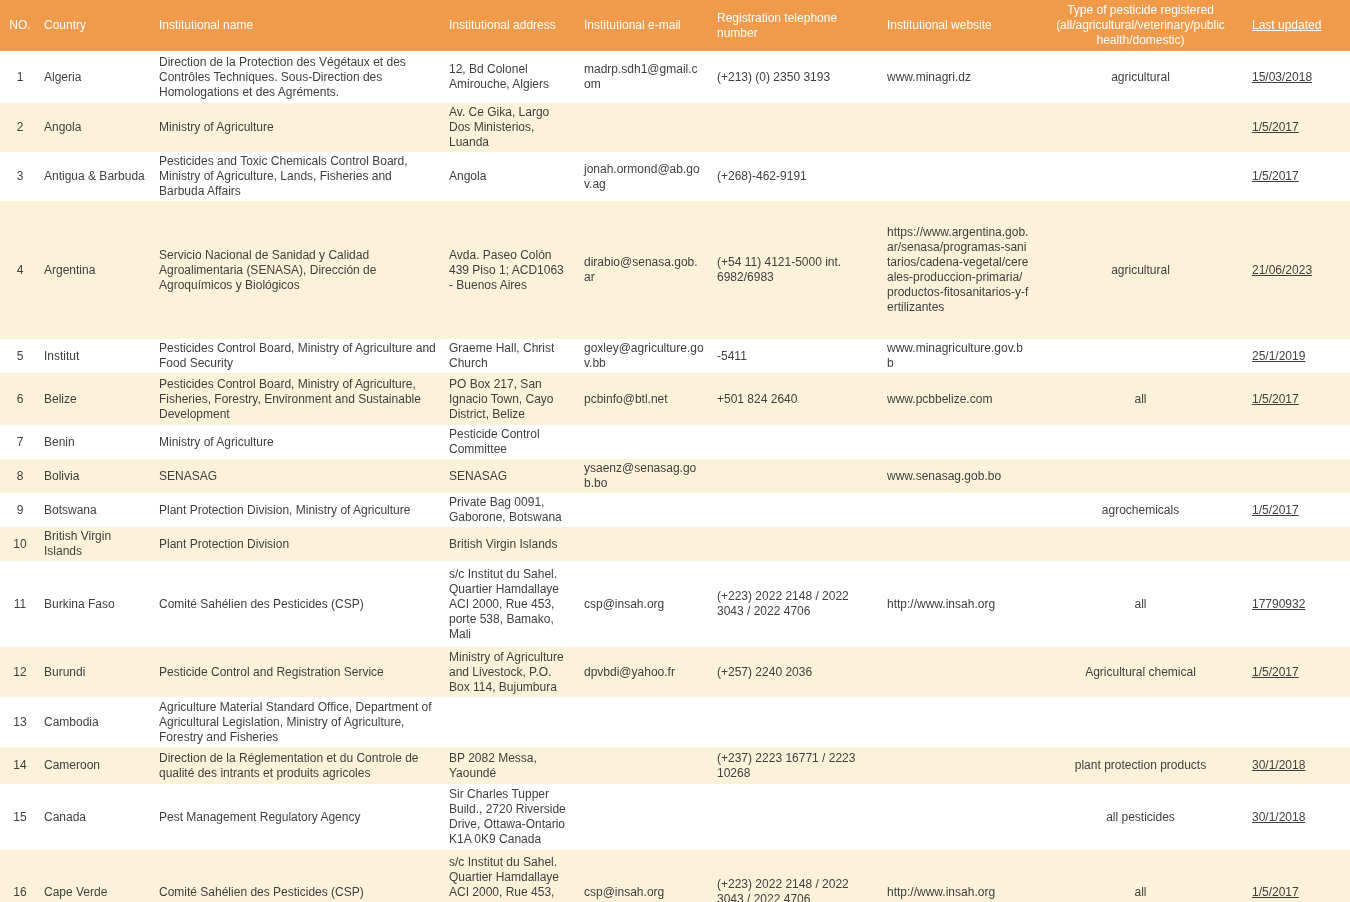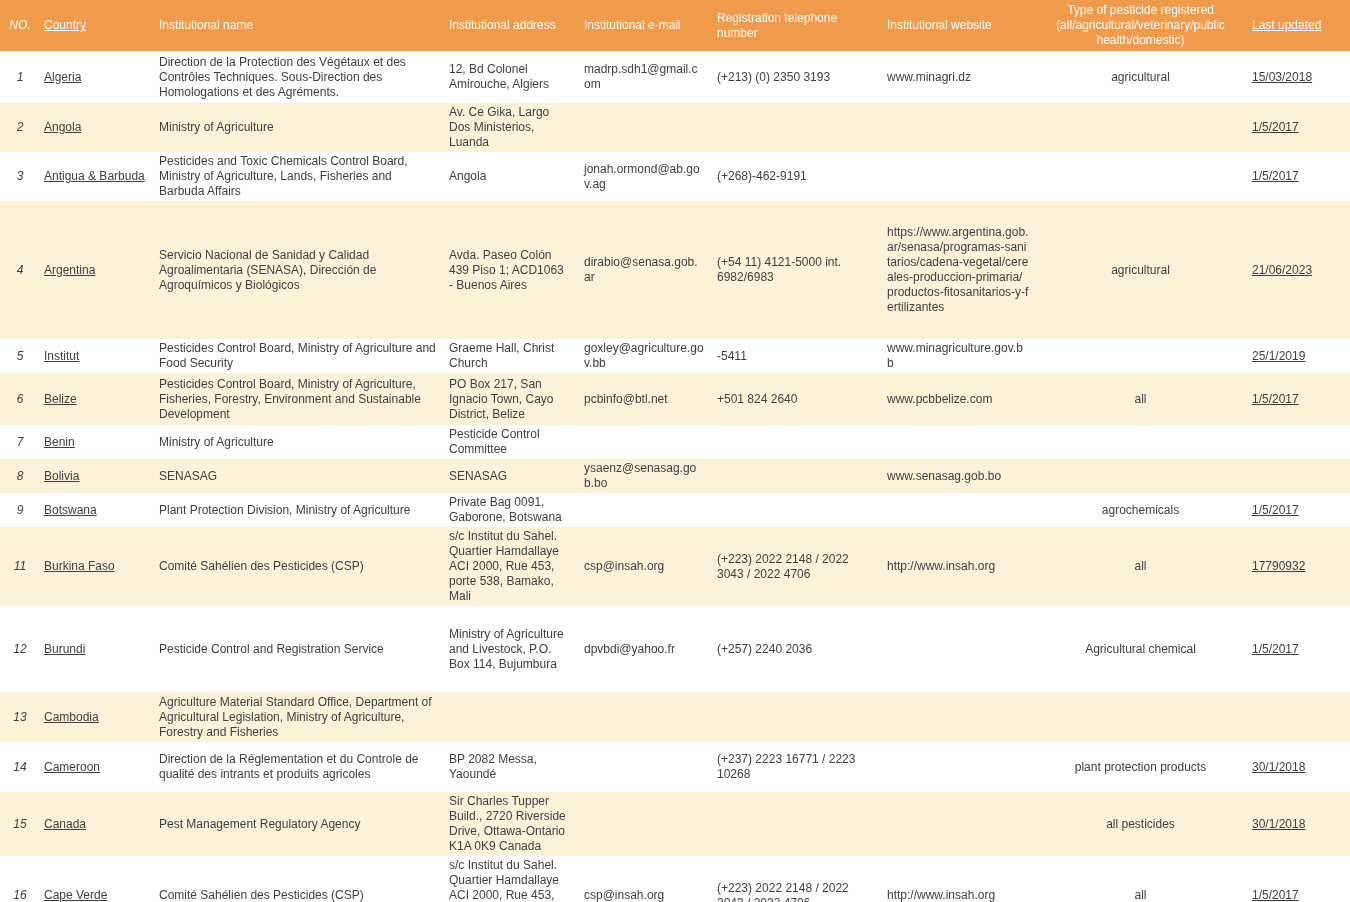--- a/index.html
+++ b/index.html
@@ -36,22 +36,22 @@
     background:var(--header-bg);
   }
   thead th{
     color:var(--header-text);
     font-weight:400;
   }
   tbody tr{background:var(--row-bg);}
   tbody tr:nth-child(even){background:var(--row-alt-bg);}
   tbody td{color:var(--body-text);}
   
-  .col-no{width:40px;text-align:center;padding-left:2px;padding-right:2px;font-style:italic;}
-  .col-country{width:115px;text-decoration:underline;}
+  .col-no{width:40px;text-align:center;padding-left:2px;padding-right:2px;}
+  .col-country{width:115px;}
   .col-name{width:290px;}
   .col-address{width:135px;}
   .col-email{width:133px;word-break:break-all;}
   .col-phone{width:170px;}
   .col-website{width:155px;word-break:break-all;}
   .col-type{width:210px;text-align:center;}
   .col-updated{width:102px;text-decoration:underline;}
   th.col-email,th.col-phone,th.col-website,th.col-type,th.col-updated{word-break:normal;}
   
   tbody tr:nth-child(1){height:52px;}
@@ -182,20 +182,31 @@
         <td class="col-country">Botswana</td>
         <td class="col-name">Plant Protection Division, Ministry of Agriculture</td>
         <td class="col-address">Private Bag 0091, Gaborone, Botswana</td>
         <td class="col-email"></td>
         <td class="col-phone"></td>
         <td class="col-website"></td>
         <td class="col-type">agrochemicals</td>
         <td class="col-updated">1/5/2017</td>
       </tr>
       <tr>
+        <td class="col-no">10</td>
+        <td class="col-country">British Virgin Islands</td>
+        <td class="col-name">Plant Protection Division</td>
+        <td class="col-address">British Virgin Islands</td>
+        <td class="col-email"></td>
+        <td class="col-phone"></td>
+        <td class="col-website"></td>
+        <td class="col-type"></td>
+        <td class="col-updated"></td>
+      </tr>
+      <tr>
         <td class="col-no">11</td>
         <td class="col-country">Burkina Faso</td>
         <td class="col-name">Comité Sahélien des Pesticides (CSP)</td>
         <td class="col-address">s/c Institut du Sahel. Quartier Hamdallaye ACI 2000, Rue 453, porte 538, Bamako, Mali</td>
         <td class="col-email">csp@insah.org</td>
         <td class="col-phone">(+223) 2022 2148 / 2022 3043 / 2022 4706</td>
         <td class="col-website">http://www.insah.org</td>
         <td class="col-type">all</td>
         <td class="col-updated">17790932</td>
       </tr>

